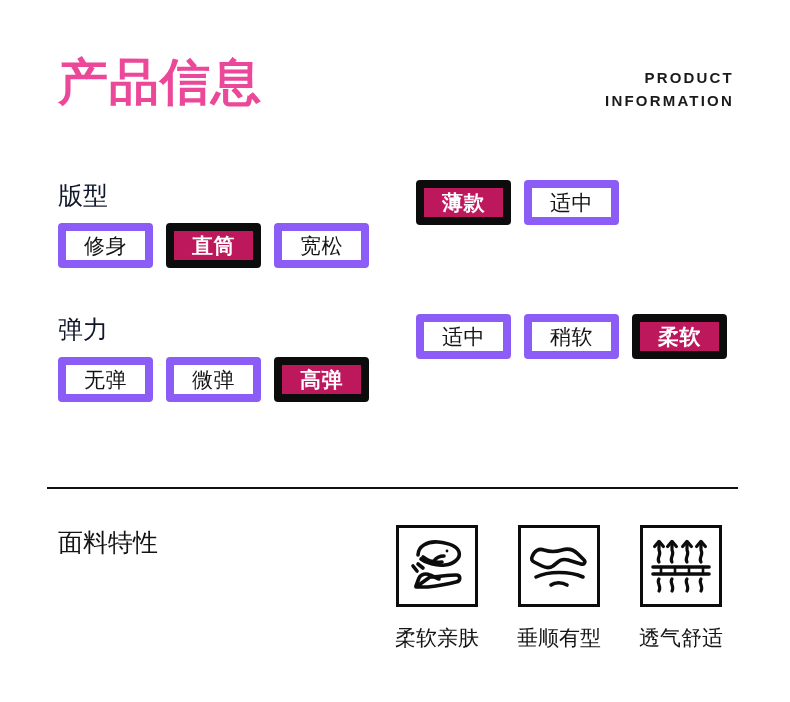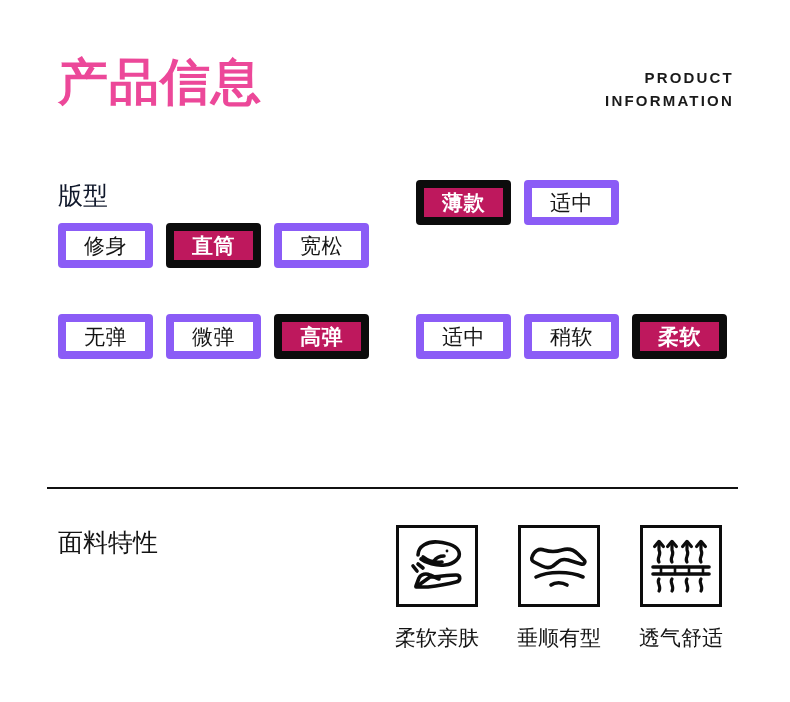--- a/index.html
+++ b/index.html
@@ -183,20 +183,21 @@
   </div>
 
   <div class="attr-group col-right row-1">
     <div class="attr-options">
       <div class="pill selected">薄款</div>
       <div class="pill">适中</div>
     </div>
   </div>
 
   <div class="attr-group col-left row-2">
+    <div class="attr-label">弹力</div>
     <div class="attr-options">
       <div class="pill">无弹</div>
       <div class="pill">微弹</div>
       <div class="pill selected">高弹</div>
     </div>
   </div>
 
   <div class="attr-group col-right row-2">
     <div class="attr-options">
       <div class="pill">适中</div>

